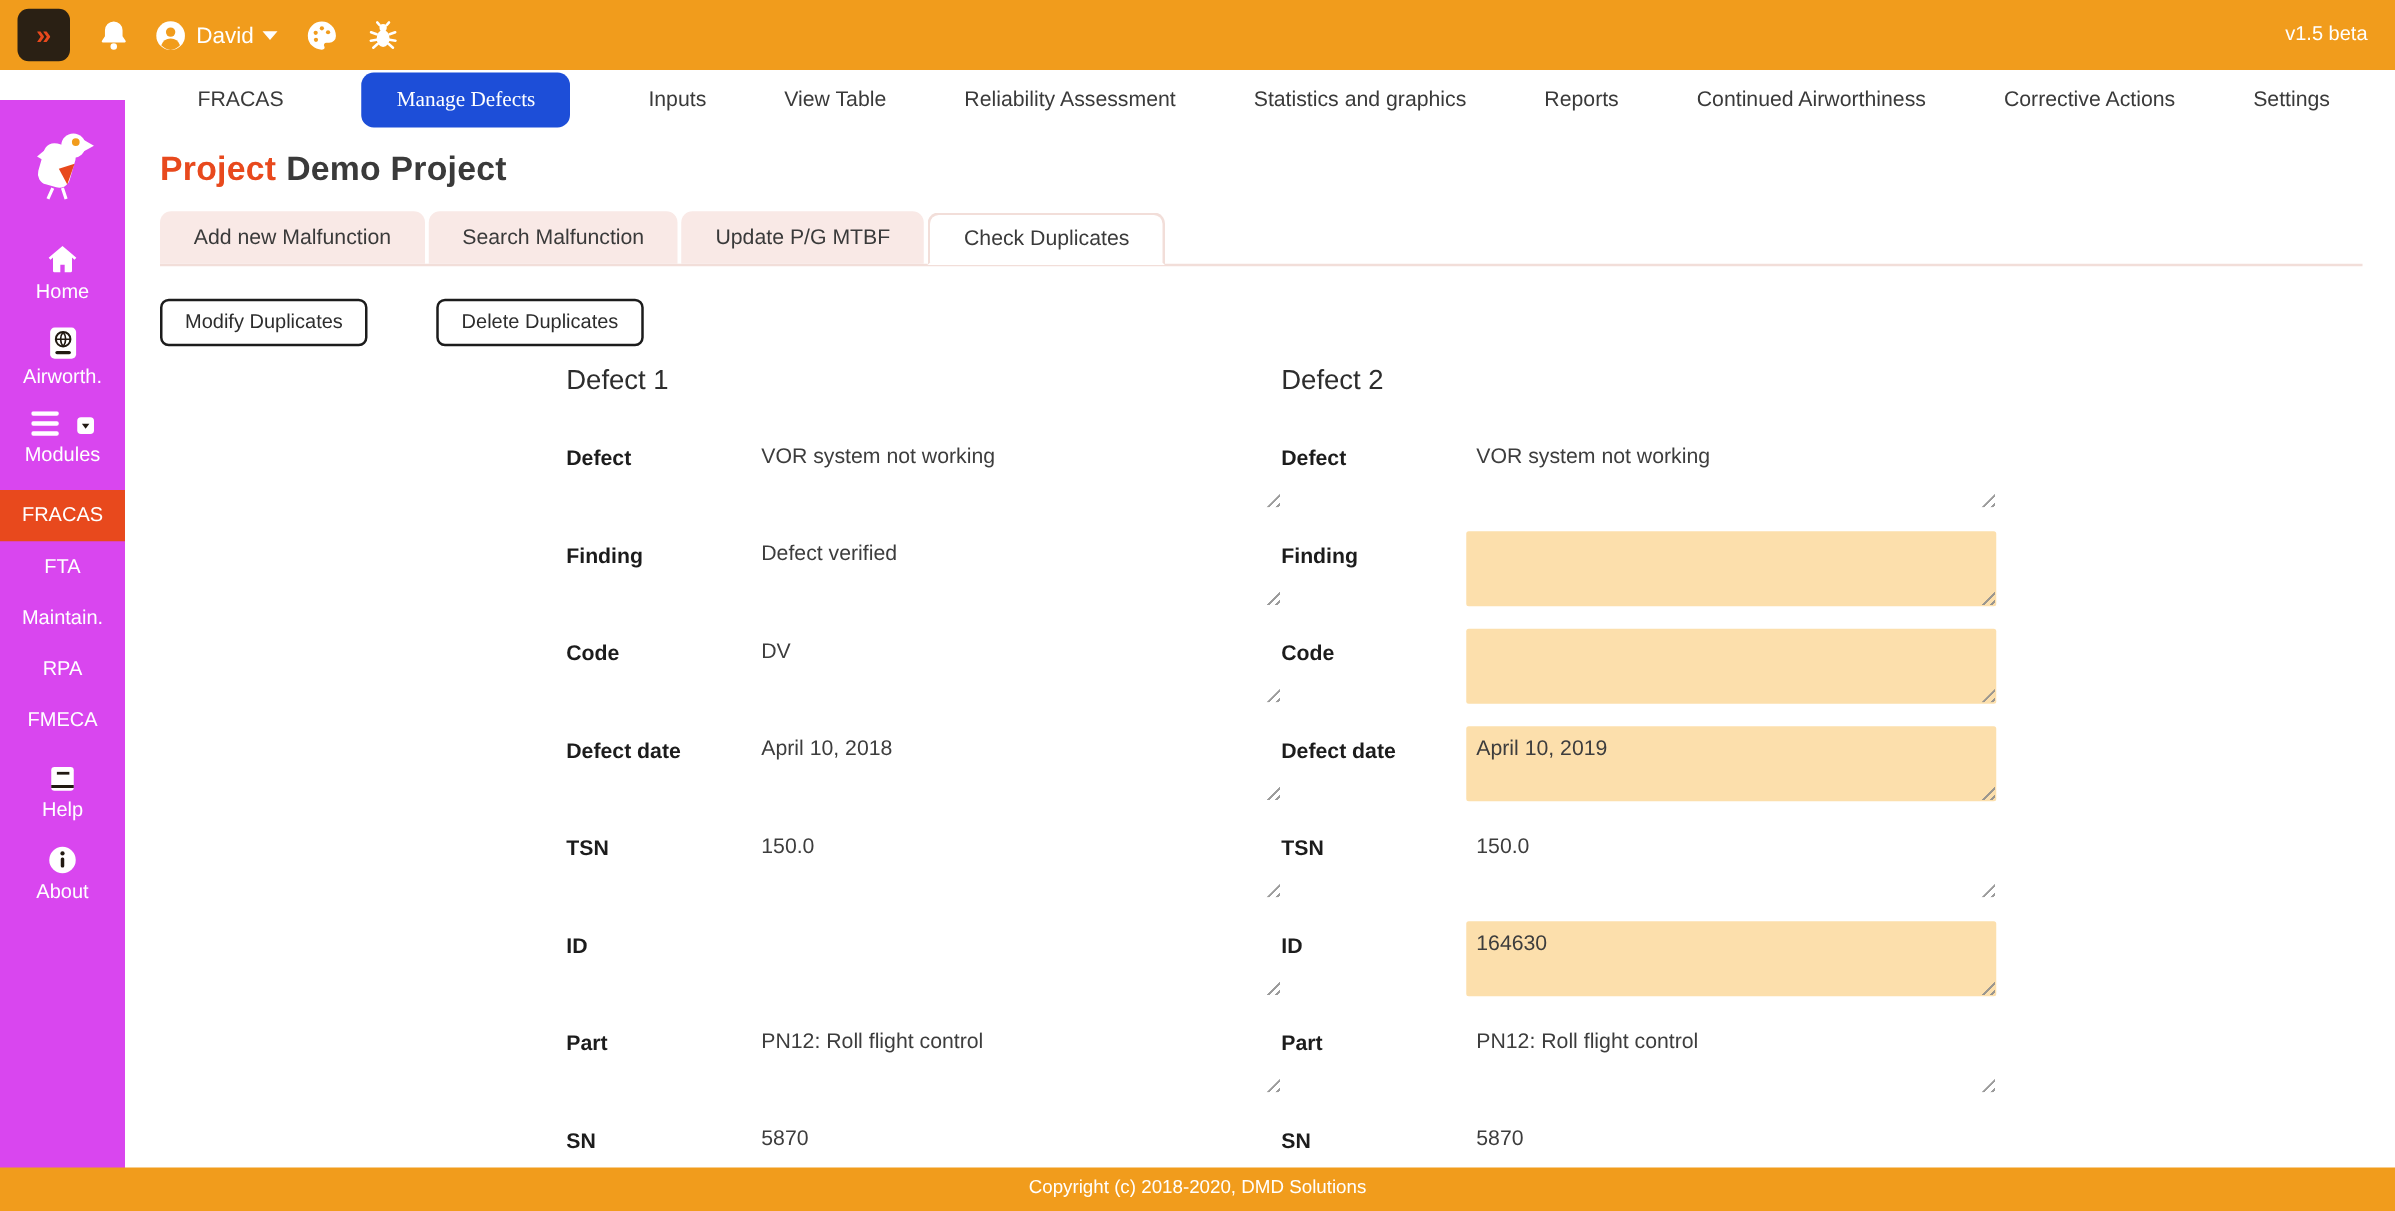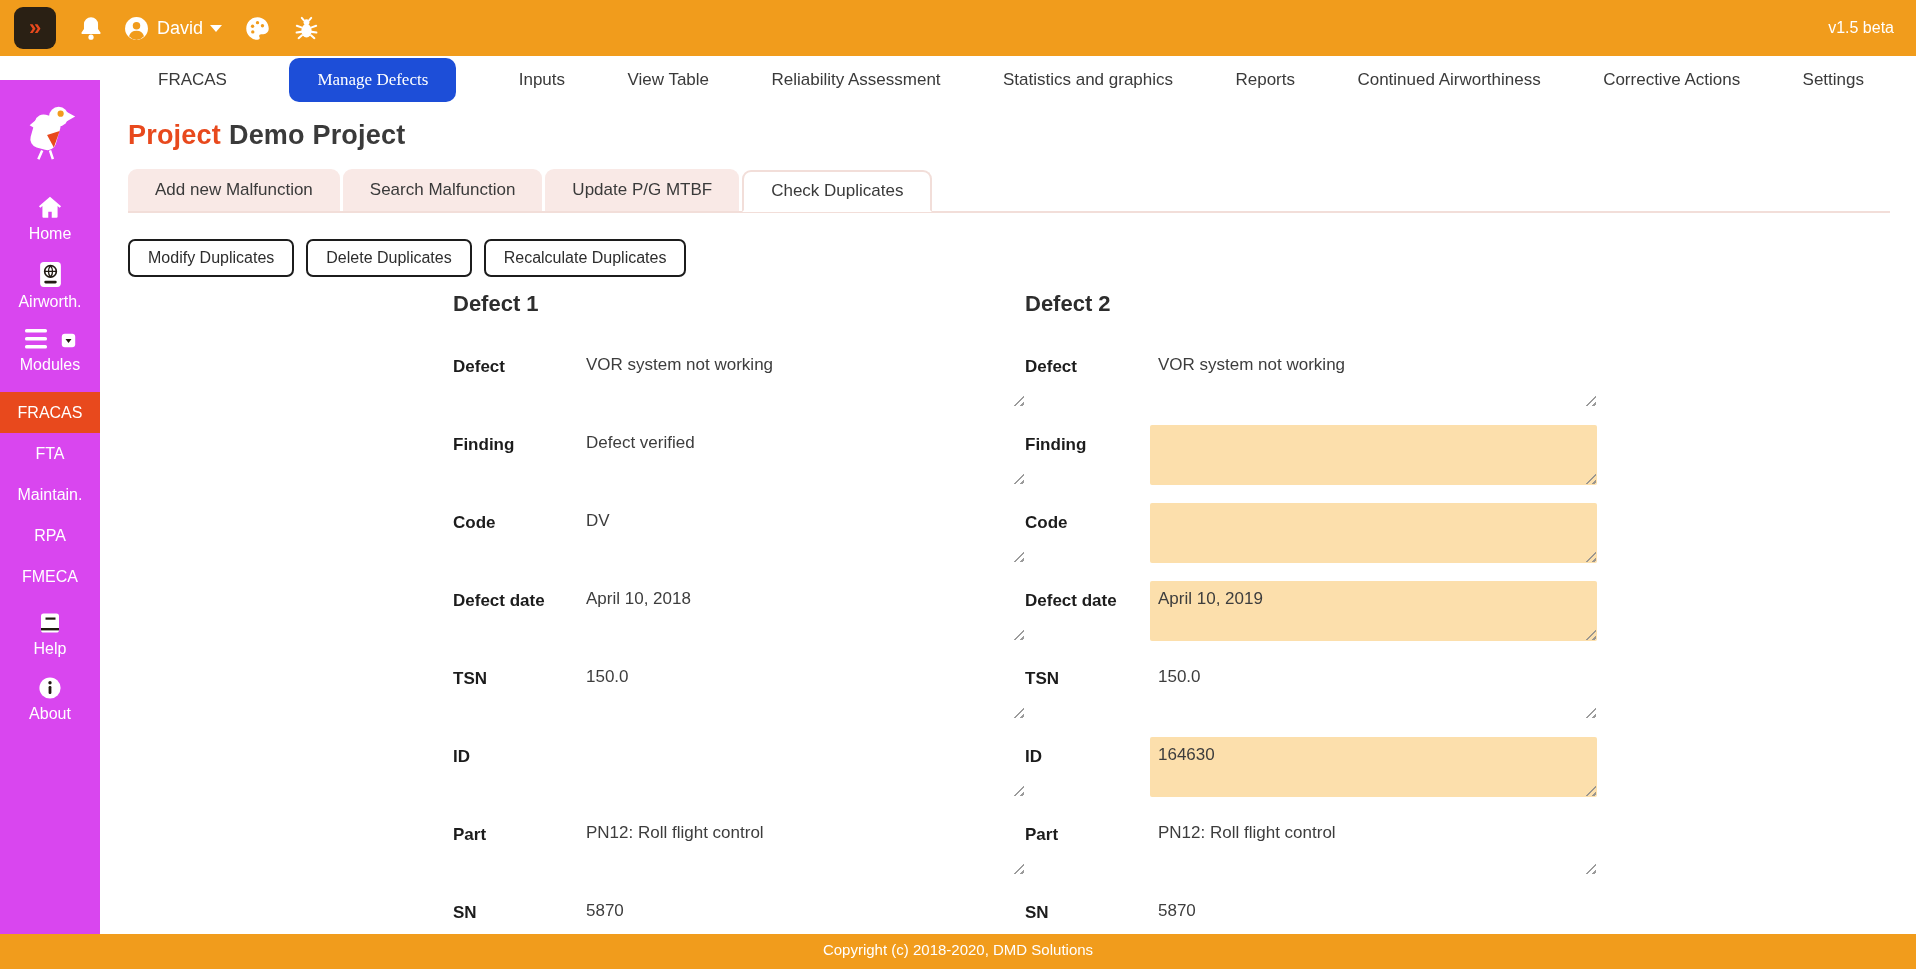--- a/index.html
+++ b/index.html
@@ -41,33 +41,33 @@
 
   .page-title { margin:16px 0 0; font-size:27px; color:#3A3A3A; font-weight:700; letter-spacing:.2px; }
   .page-title .accent { color:#E8491D; font-weight:800; margin-right:8px; }
 
   .tabbar { margin-top:18px; display:flex; align-items:center; border-bottom:2px solid #F2DED9; }
   .tab { height:42px; line-height:42px; padding:0 27px; background:#F9E9E6; color:#3A3A3A;
     font-size:17px; border-radius:9px 9px 0 0; margin-right:3px; cursor:pointer; white-space:nowrap; }
   .tab.active { background:#fff; border:2px solid #F2DED9; border-bottom:2px solid #fff;
     margin-bottom:-2px; line-height:38px; }
 
-  .toolbar { margin-top:26px; display:flex; align-items:flex-start; }
+  .toolbar { margin-top:26px; display:flex; align-items:flex-start;gap:43px; }
   .btn { background:#fff; border:2px solid #1c1c1c; border-radius:7px; padding:8px 18px;
     font-size:16px; color:#2d2d2d; cursor:pointer; font-family:"Liberation Sans", sans-serif; }
   .btn + .btn { margin-left:12px; }
   .btn-right { margin-left:auto; }
 
   .dup-area { display:flex; margin-left:325px; }
   .dup-col { width:572px; }
-  .dup-col h2 { margin:14px 0 30px; font-size:22px; font-weight:700; color:#2d2d2d; }
+  .dup-col h2 { margin:14px 0 30px; font-size:22px; font-weight:400; color:#2d2d2d; }
   .fieldrow { display:flex; height:60px; margin-bottom:18px; }
   .fieldlabel { width:125px; font-weight:700; font-size:17px; color:#1c1c1c;
     padding-top:9px; line-height:22px; }
-  .fieldbox { position:relative; flex:1; border-radius:2px; }
+  .fieldbox { position:relative; flex:1; border-radius:2px;margin-left:23px; }
   .fieldbox.hl { background:#FCDFAC; }
   .fieldvalue { padding:8px 10px 0 8px; font-size:17px; color:#3d3d3d; white-space:nowrap;
     overflow:hidden; }
   .grip { position:absolute; right:1px; bottom:1px; width:11px; height:11px; opacity:.85;
     background:repeating-linear-gradient(135deg, transparent 0 3px, #8a8a8a 3px 4.8px);
     clip-path:polygon(100% 0,100% 100%,0 100%); cursor:nwse-resize; }
 
   
   .footer { position:absolute; left:0; right:0; bottom:0; height:35px; background:#F19C1C;
     color:#fff; text-align:center; line-height:31px; font-size:15px; z-index:40; }
@@ -222,21 +222,20 @@
   <div class="tabbar">
     <span class="tab">Add new Malfunction</span>
     <span class="tab">Search Malfunction</span>
     <span class="tab">Update P/G MTBF</span>
     <span class="tab active">Check Duplicates</span>
   </div>
 
   <div class="toolbar">
     <button class="btn">Modify Duplicates</button>
     <button class="btn">Delete Duplicates</button>
-    <button class="btn btn-right">Recalculate Duplicates</button>
   </div>
 
   <div class="dup-area">
 
     <section class="dup-col">
       <h2>Defect 1</h2>
 
       <div class="fieldrow">
         <div class="fieldlabel">Defect</div>
         <div class="fieldbox">

